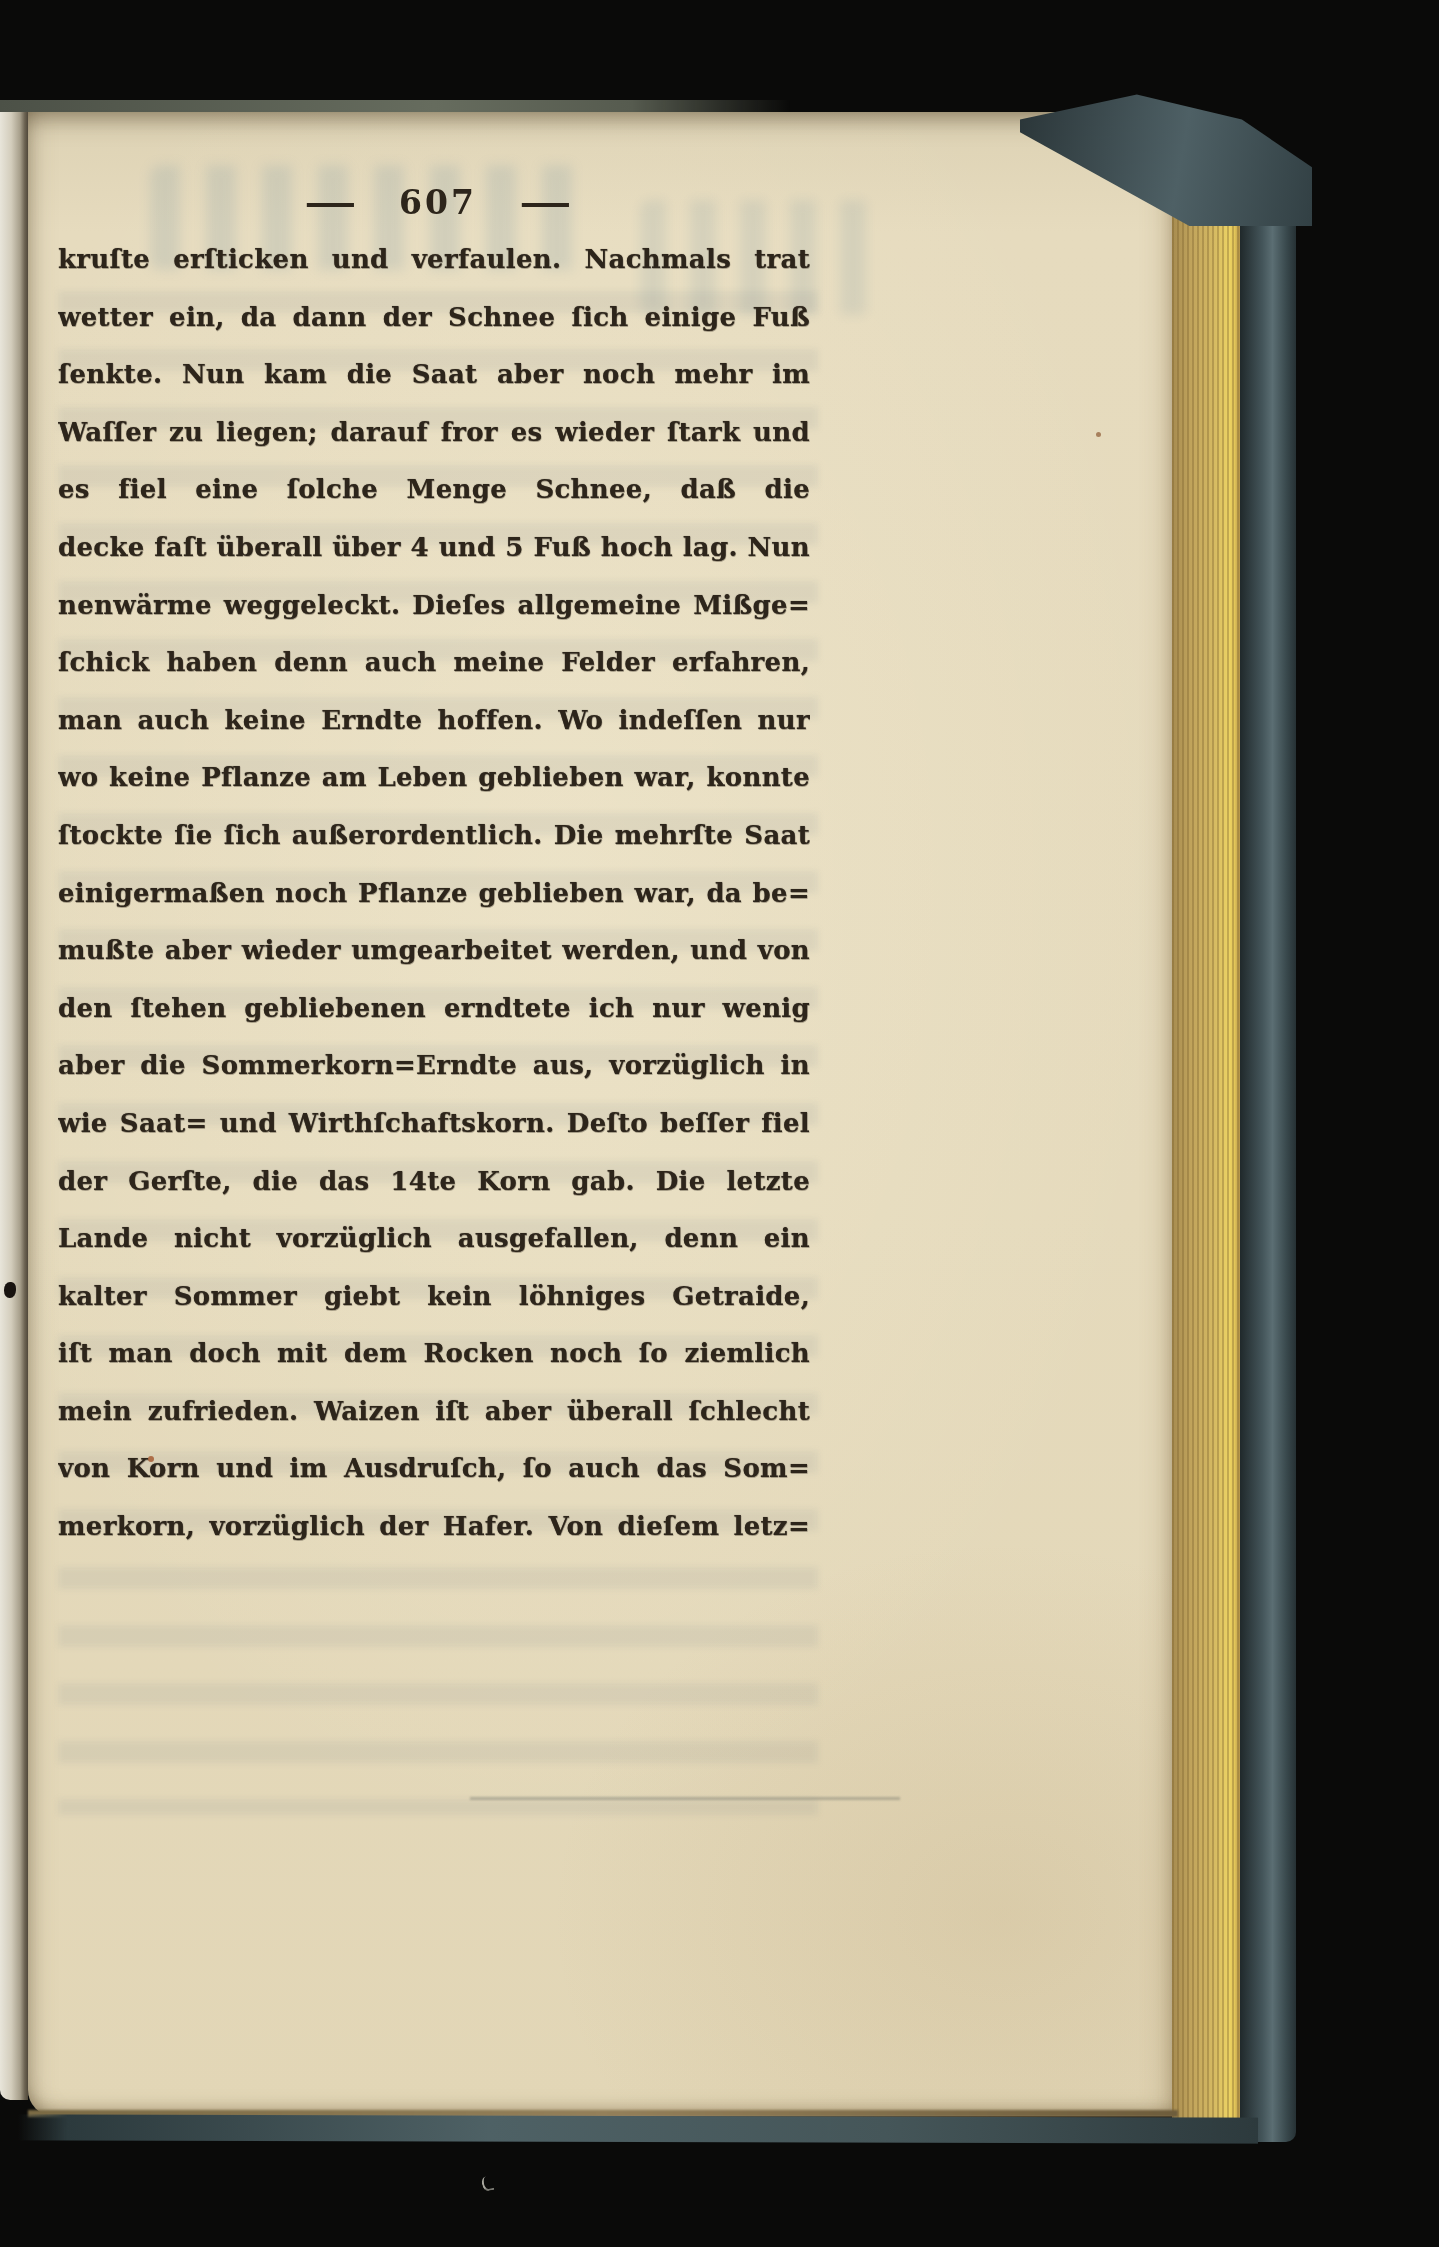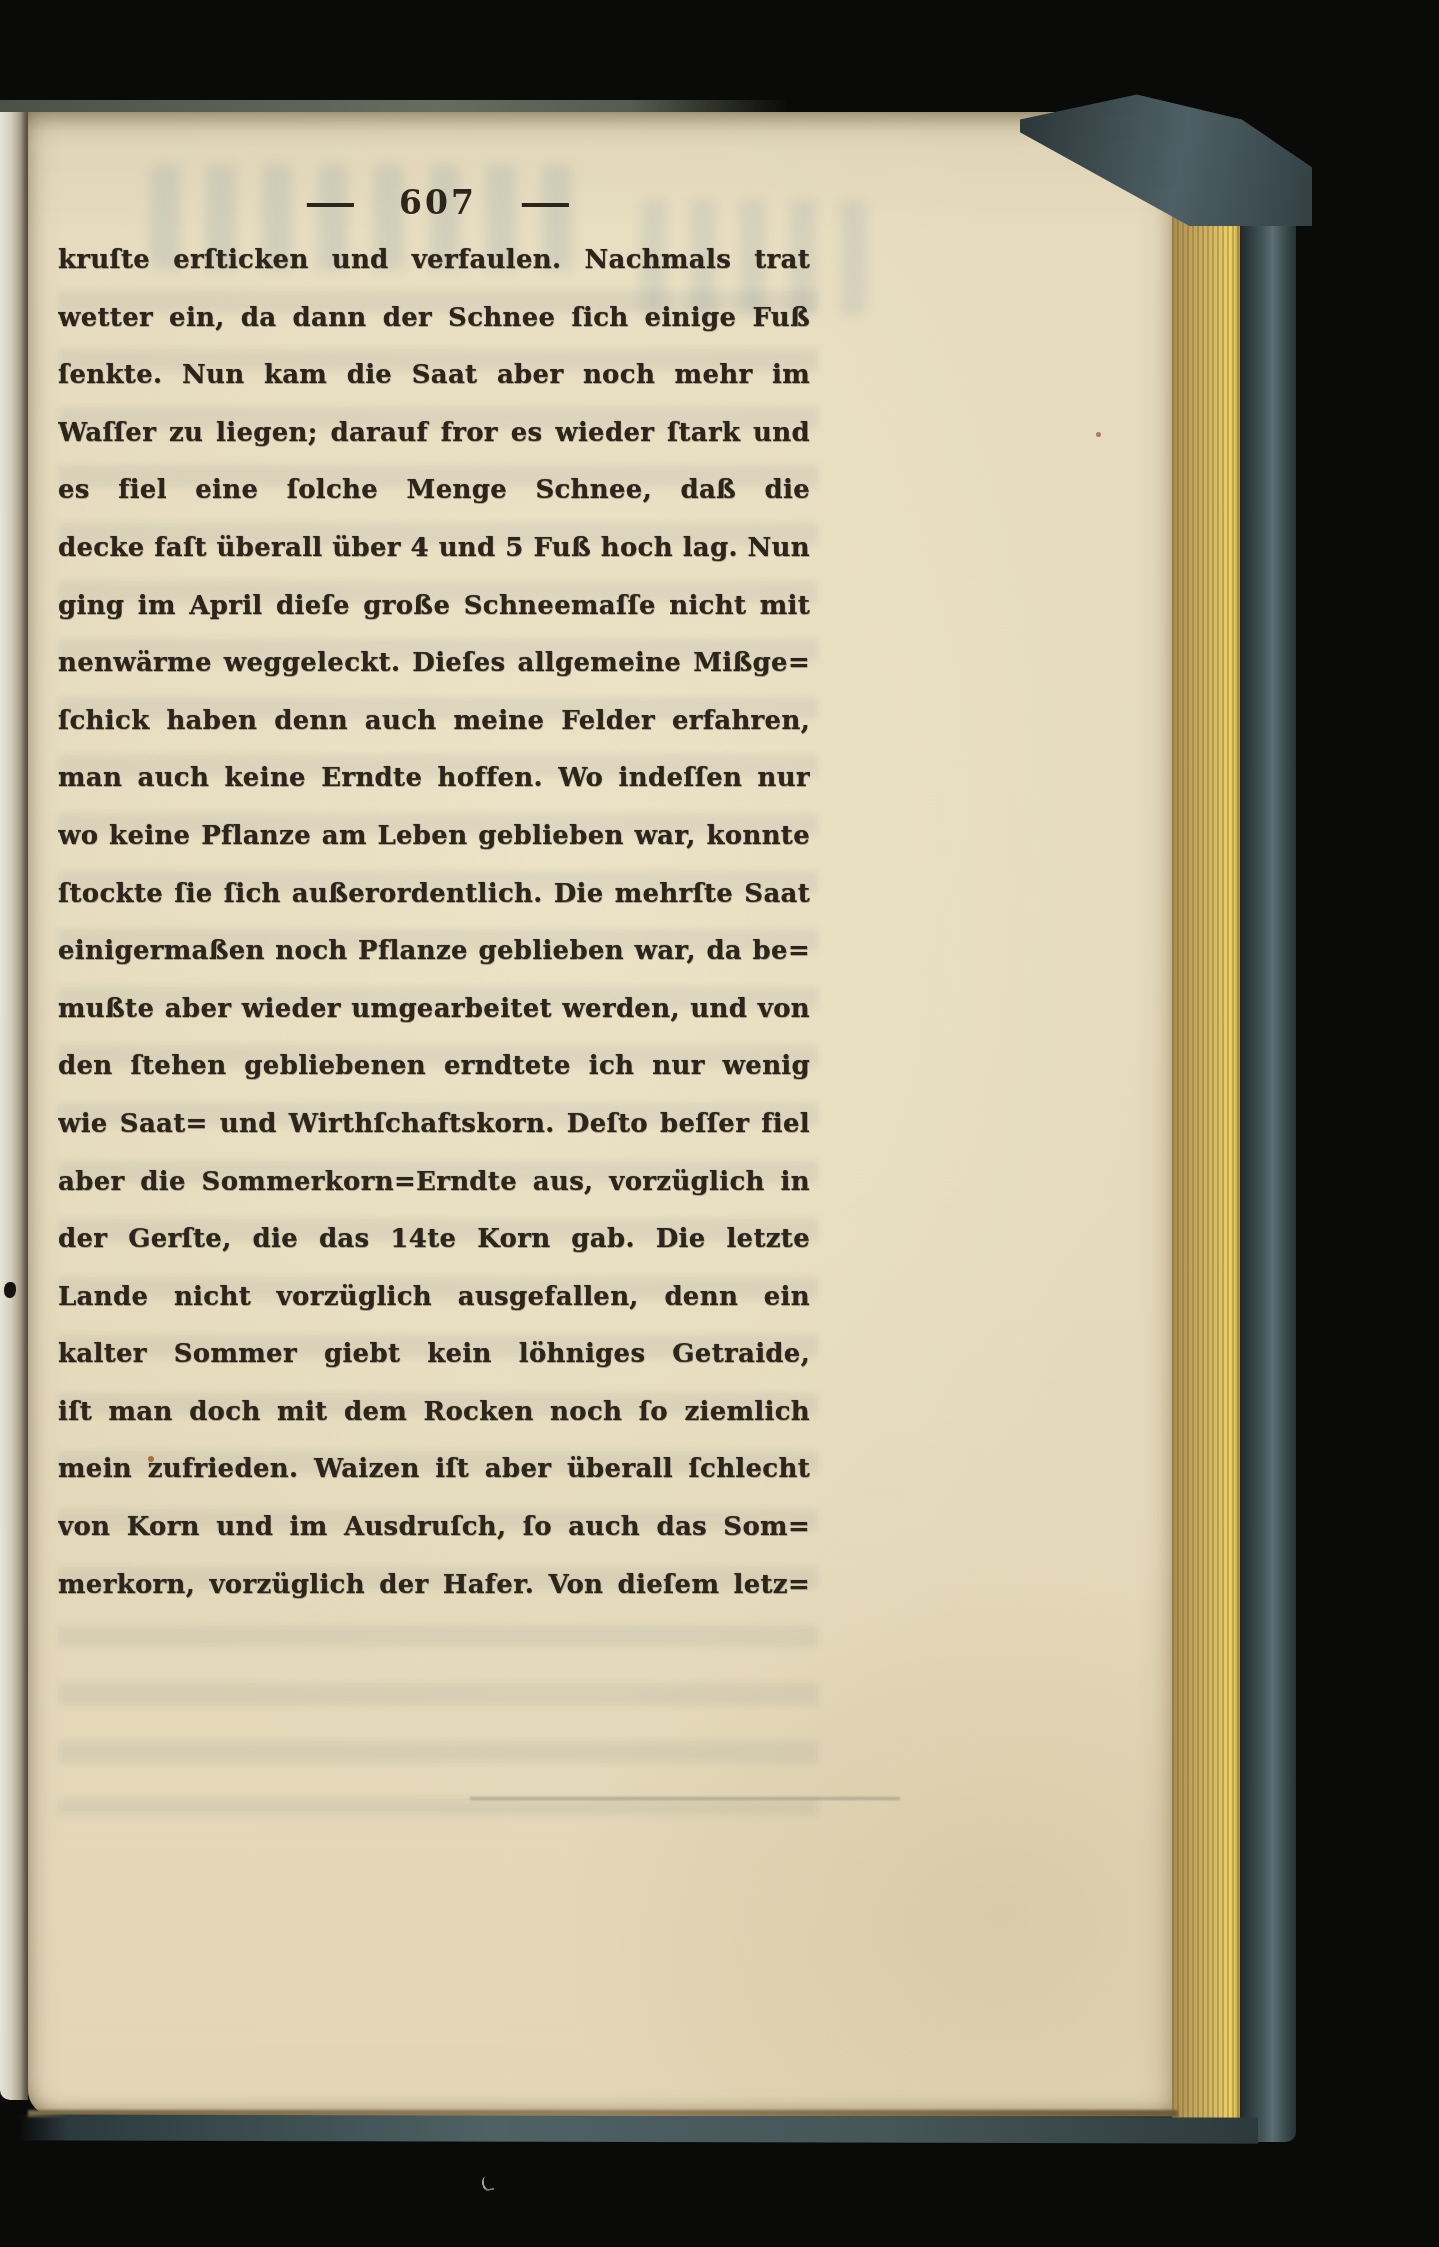--- a/index.html
+++ b/index.html
@@ -156,31 +156,30 @@
     <span class="dash">—</span>
   </div>
 
   <div class="textblock">
     <div class="tl">kruſte erſticken und verfaulen. Nachmals trat Thau=</div>
     <div class="tl">wetter ein, da dann der Schnee ſich einige Fuß</div>
     <div class="tl">ſenkte. Nun kam die Saat aber noch mehr im</div>
     <div class="tl">Waſſer zu liegen; darauf fror es wieder ſtark und</div>
     <div class="tl">es fiel eine ſolche Menge Schnee, daß die Schnee=</div>
     <div class="tl">decke faſt überall über 4 und 5 Fuß hoch lag. Nun</div>
-    <div class="tl">ging im April dieſe große Schneemaſſe nicht mit</div>
     <div class="tl">nenwärme weggeleckt. Dieſes allgemeine Mißge=</div>
     <div class="tl">ſchick haben denn auch meine Felder erfahren, und</div>
     <div class="tl">man auch keine Erndte hoffen. Wo indeſſen nur</div>
     <div class="tl">wo keine Pflanze am Leben geblieben war, konnte</div>
     <div class="tl">ſtockte ſie ſich außerordentlich. Die mehrſte Saat</div>
     <div class="tl">einigermaßen noch Pflanze geblieben war, da be=</div>
     <div class="tl">mußte aber wieder umgearbeitet werden, und von</div>
     <div class="tl">den ſtehen gebliebenen erndtete ich nur wenig mehr,</div>
+    <div class="tl">aber die Sommerkorn=Erndte aus, vorzüglich in</div>
     <div class="tl">wie Saat= und Wirthſchaftskorn. Deſto beſſer fiel</div>
-    <div class="tl">aber die Sommerkorn=Erndte aus, vorzüglich in</div>
     <div class="tl">der Gerſte, die das 14te Korn gab. Die letzte</div>
     <div class="tl">Lande nicht vorzüglich ausgefallen, denn ein naſſer,</div>
     <div class="tl">kalter Sommer giebt kein löhniges Getraide, indeß</div>
     <div class="tl">iſt man doch mit dem Rocken noch ſo ziemlich allge=</div>
     <div class="tl">mein zufrieden. Waizen iſt aber überall ſchlecht</div>
     <div class="tl">von Korn und im Ausdruſch, ſo auch das Som=</div>
     <div class="tl">merkorn, vorzüglich der Hafer. Von dieſem letz=</div>
   </div>
 
   <div class="speck-dark"></div>

